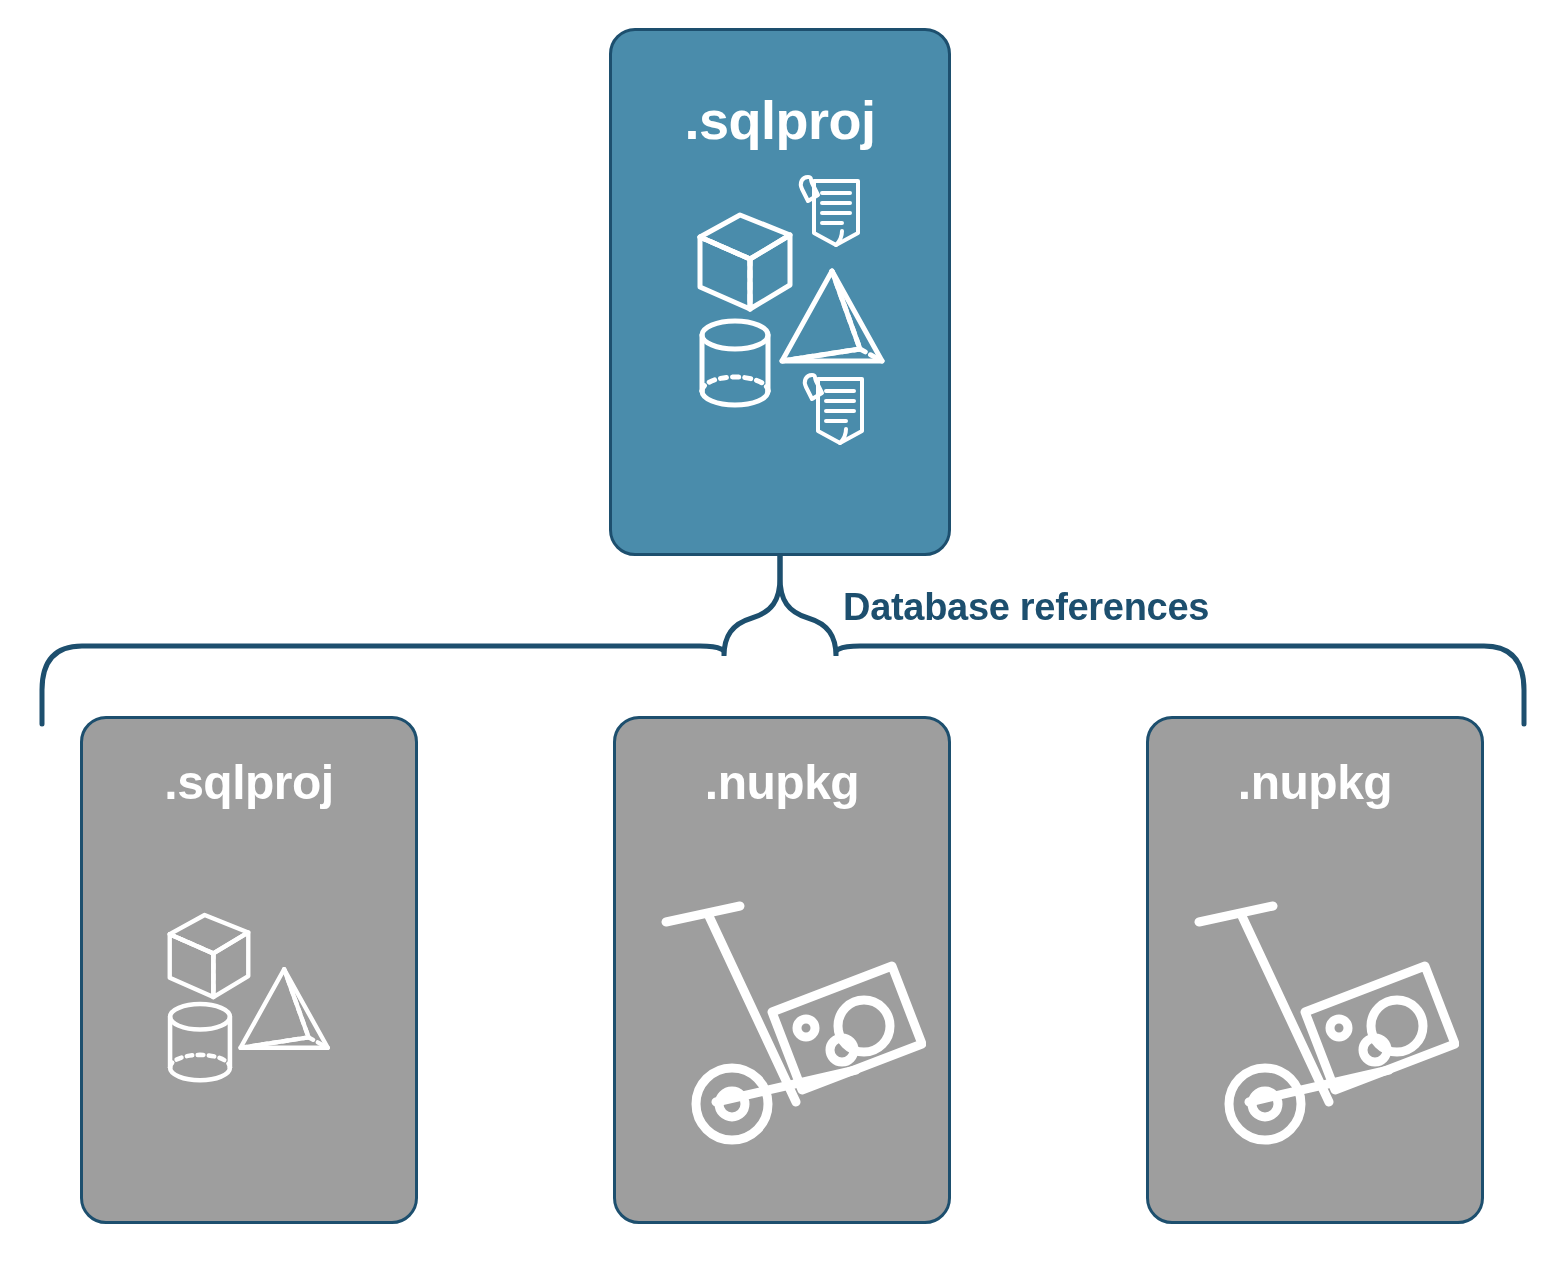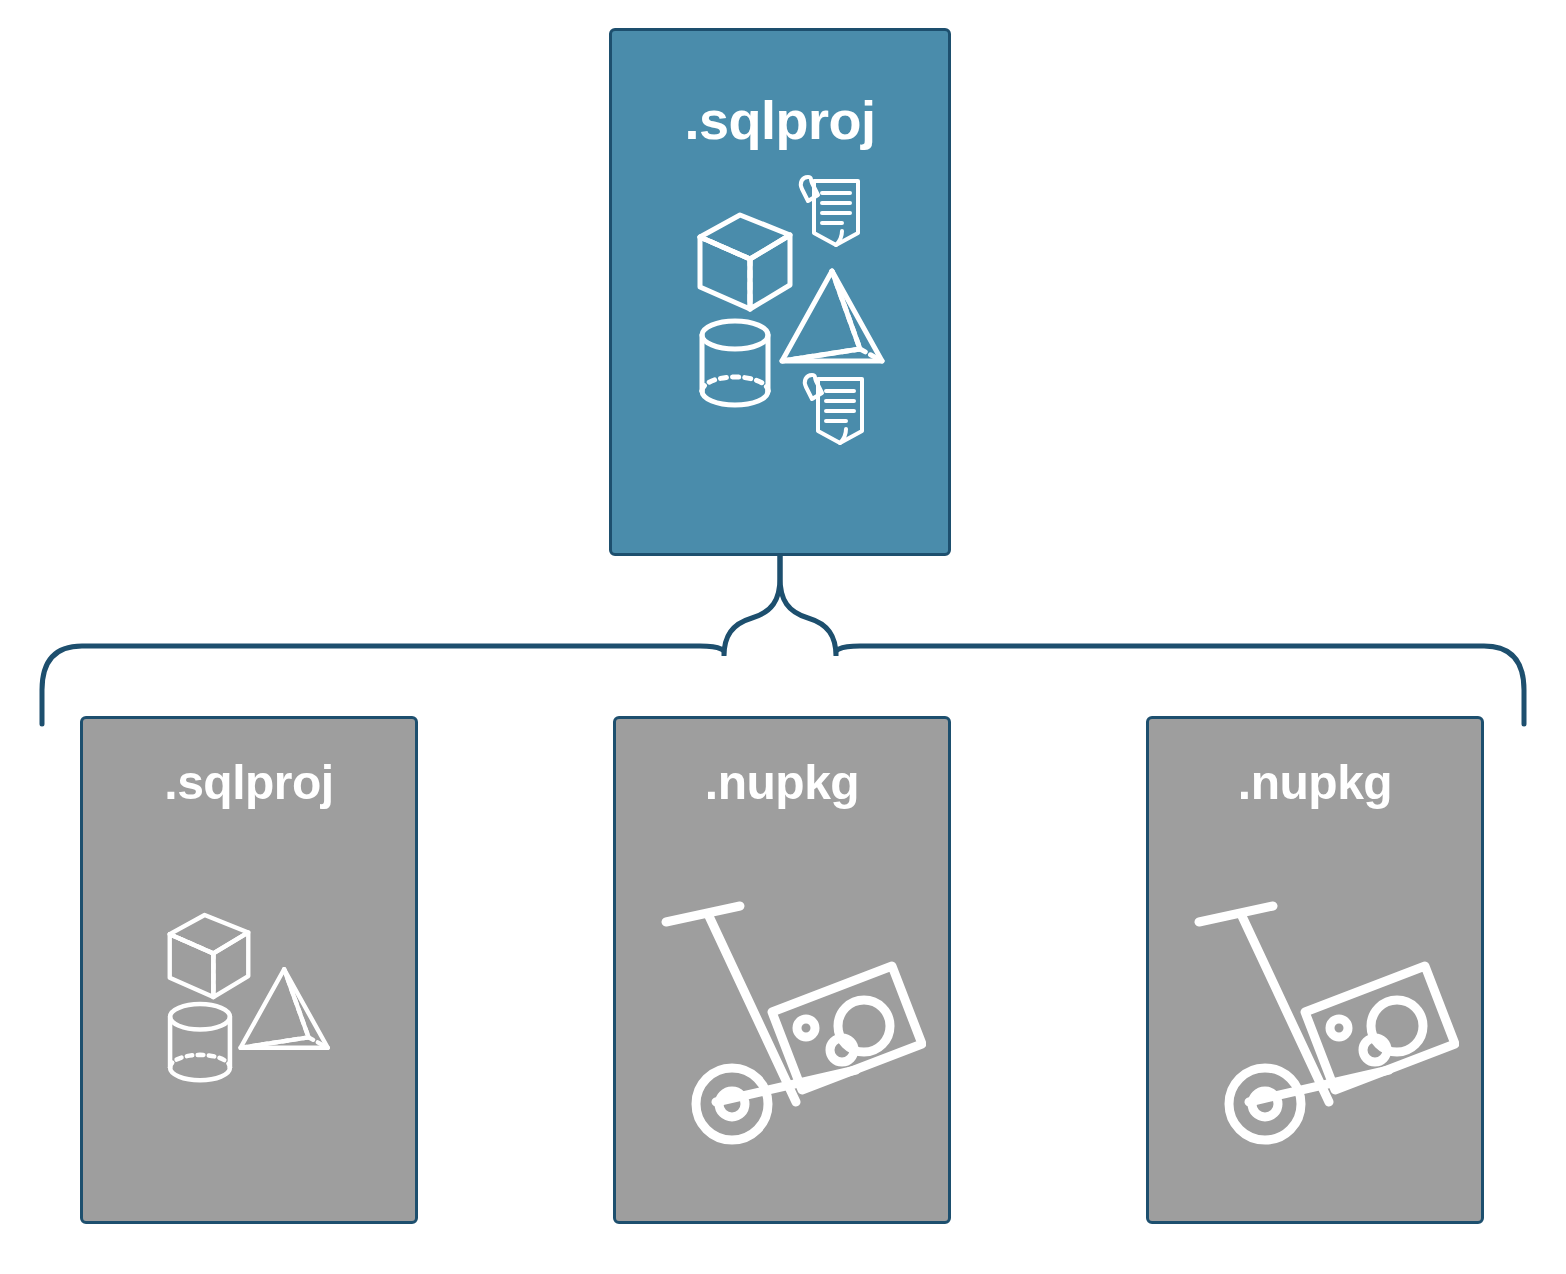--- a/index.html
+++ b/index.html
@@ -21,21 +21,21 @@
   .connector-layer {
     position: absolute;
     left: 0;
     top: 0;
     width: 1566px;
     height: 1274px;
     pointer-events: none;
   }
   .node {
     position: absolute;
-    border-radius: 6px;
+    border-radius: 26px;
     border: 3px solid #1d4f6e;
     box-sizing: border-box;
     display: flex;
     flex-direction: column;
     align-items: center;
     gap: 36px;
   }
   .node.primary {
     background: #4a8cab;
   }
@@ -173,20 +173,21 @@
         <g fill="none" stroke="#ffffff" stroke-width="4" stroke-linejoin="round" stroke-linecap="round">
           <path d="M14 10 C8 10, 5 16, 8 22 L14 34 L24 28 L18 16 C16 11, 18 10, 14 10 Z"></path>
           <path d="M20 14 L64 14 L64 66 L42 78 L20 66 Z"></path>
           <path d="M42 78 C46 74, 48 70, 48 64"></path>
           <path d="M28 26 L56 26 M28 36 L56 36 M28 46 L56 46 M28 56 L48 56"></path>
         </g>
       </svg>
     </div>
   </div>
 
+  <div class="edge-label">Database references</div>
 
   <div class="node secondary" id="node-ref-1">
     <div class="node-title">.sqlproj</div>
     <div class="node-art">
       <svg width="96" height="96" viewBox="0 0 110 110" style="left:78px; top:62px;">
         <g fill="none" stroke="#ffffff" stroke-width="5" stroke-linejoin="round" stroke-linecap="round">
           <path d="M10 30 L50 8 L100 28 L60 52 Z"></path>
           <path d="M10 30 L10 80 L60 102 L60 52 Z"></path>
           <path d="M60 52 L100 28 L100 78 L60 102 Z"></path>
           <path d="M10 30 L60 52" stroke-dasharray="6 6"></path>

